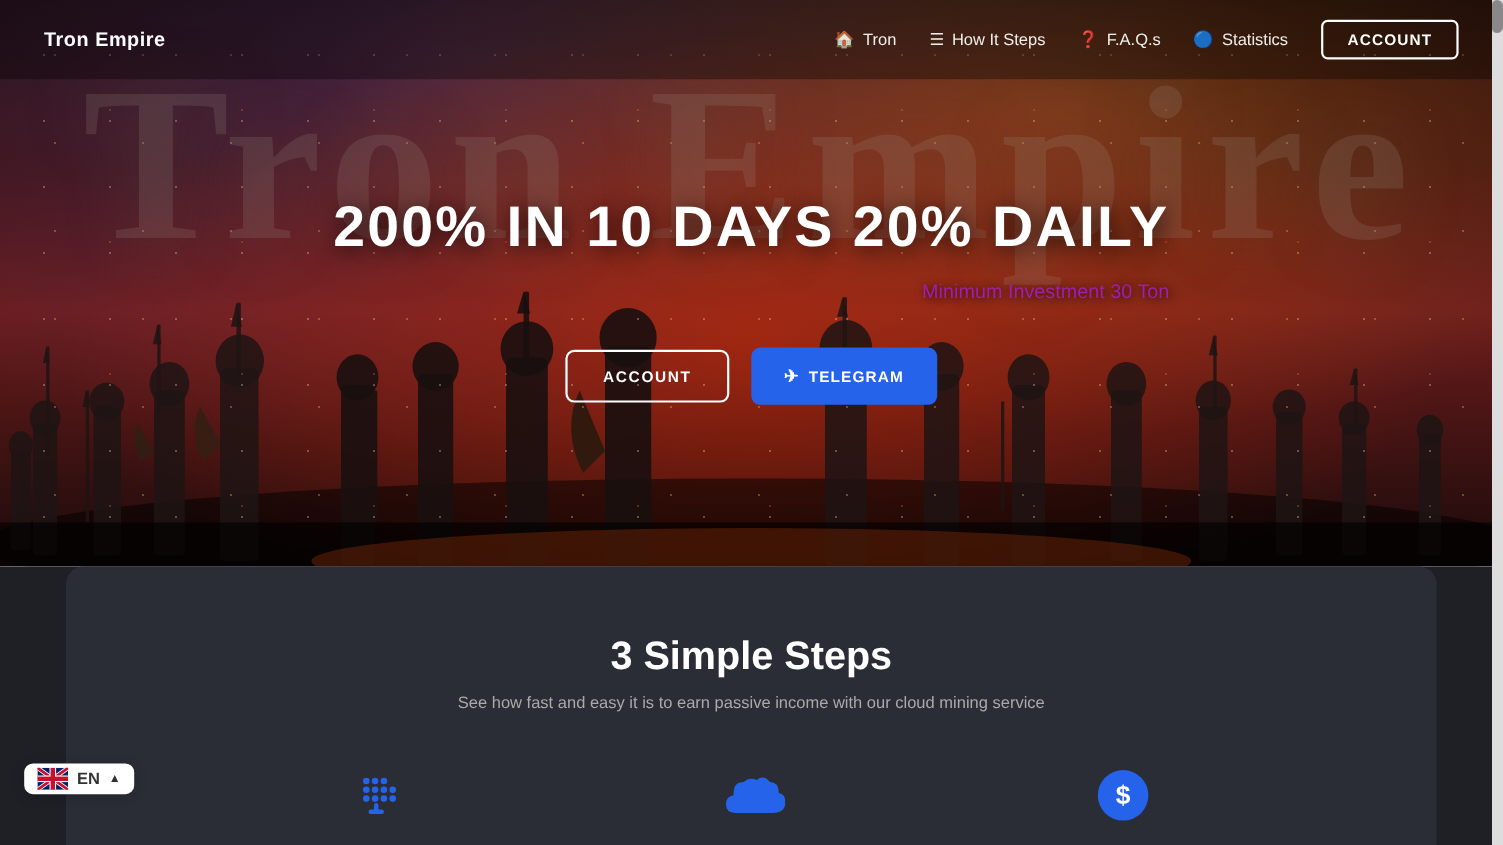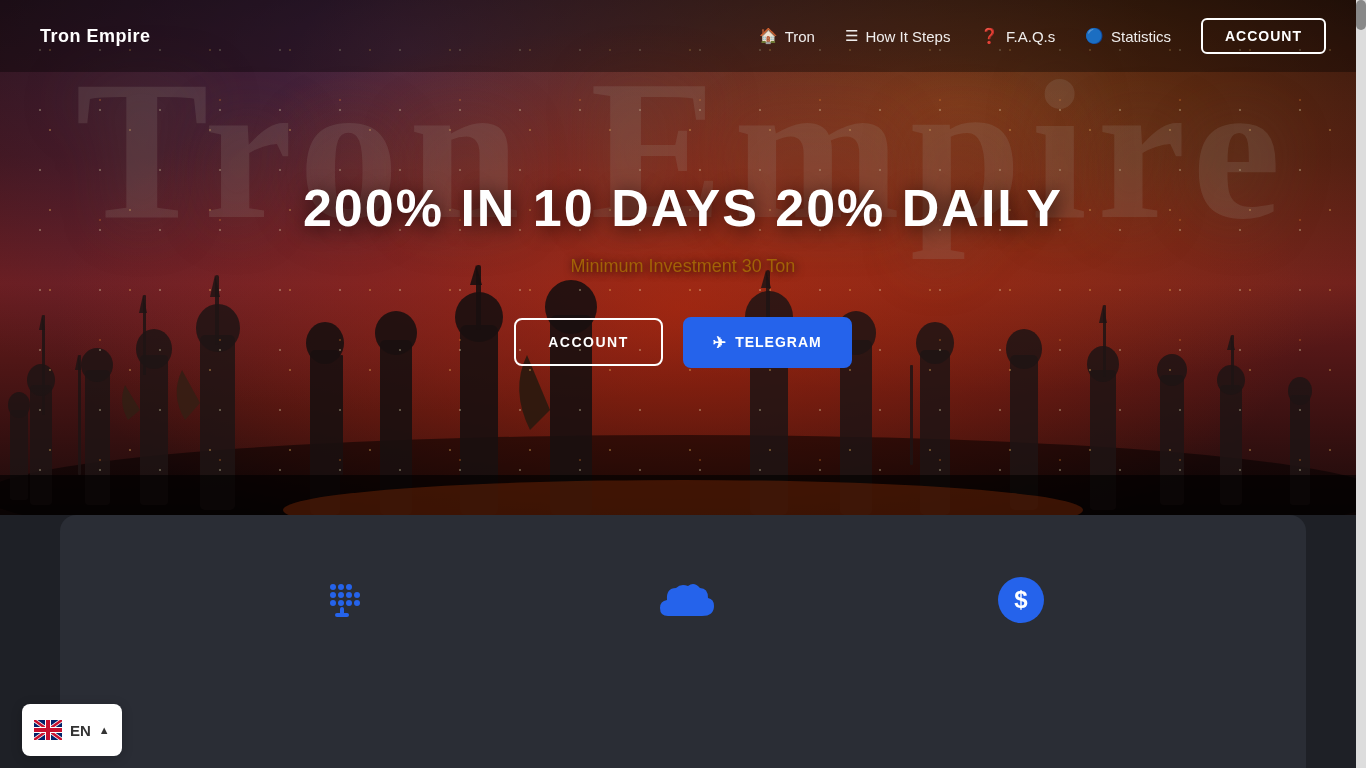--- a/index.html
+++ b/index.html
@@ -120,24 +120,25 @@
     .hero-headline {
       color: #fff;
       font-size: 52px;
       font-weight: 800;
       letter-spacing: 2px;
       text-shadow: 2px 2px 20px rgba(0,0,0,0.8);
       margin-bottom: 18px;
     }
 
     .hero-subtext {
-      color: #a16207;
+      color: #a21caf;
       font-size: 18px;
       margin-bottom: 40px;
       text-shadow: 1px 1px 8px rgba(0,0,0,0.8);
+      text-align: right;
     }
 
     .hero-buttons {
       display: flex;
       gap: 20px;
       justify-content: center;
       align-items: center;
     }
 
     .btn-account-hero {
@@ -212,25 +213,25 @@
     .step-icon {
       font-size: 42px;
       display: flex;
       align-items: center;
       justify-content: center;
     }
 
     
     .lang-switcher {
       position: fixed;
-      bottom: 12px;
+      bottom: 46px;
       left: 22px;
       background: #fff;
       border-radius: 8px;
-      padding: 16px 12px;
+      padding: 4px 12px;
       display: flex;
       align-items: center;
       gap: 8px;
       font-size: 15px;
       font-weight: 600;
       color: #333;
       cursor: pointer;
       box-shadow: 0 2px 12px rgba(0,0,0,0.2);
       z-index: 999;
     }
@@ -409,20 +410,22 @@
       <button class="btn-telegram">
         <span style="font-size:16px;">✈</span>
         <span>TELEGRAM</span>
       </button>
     </div>
   </div>
 </section>
 
 <div style="background: #1e2026; padding: 0 30px 0 30px;">
   <div class="section-steps">
+    <h2 class="section-steps-title">3 Simple Steps</h2>
+    <p class="section-steps-subtitle">See how fast and easy it is to earn passive income with our cloud mining service</p>
 
     <div class="steps-icons">
 
       <div class="step-icon-wrap">
         <div class="step-icon">
           <svg width="50" height="50" viewBox="0 0 50 50" xmlns="http://www.w3.org/2000/svg">
             <circle cx="25" cy="25" r="24" fill="none" stroke="none"></circle>
 
             <circle cx="12" cy="12" r="3" fill="#2563eb"></circle>
             <circle cx="20" cy="12" r="3" fill="#2563eb"></circle>

